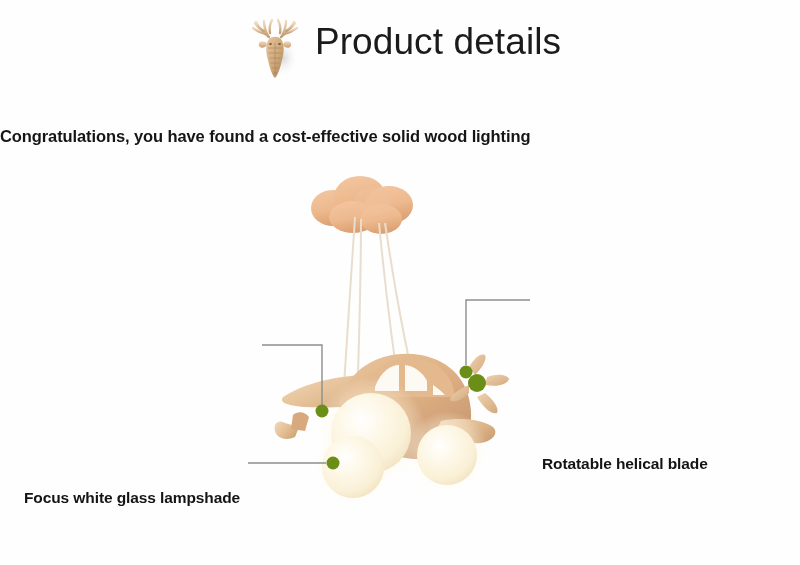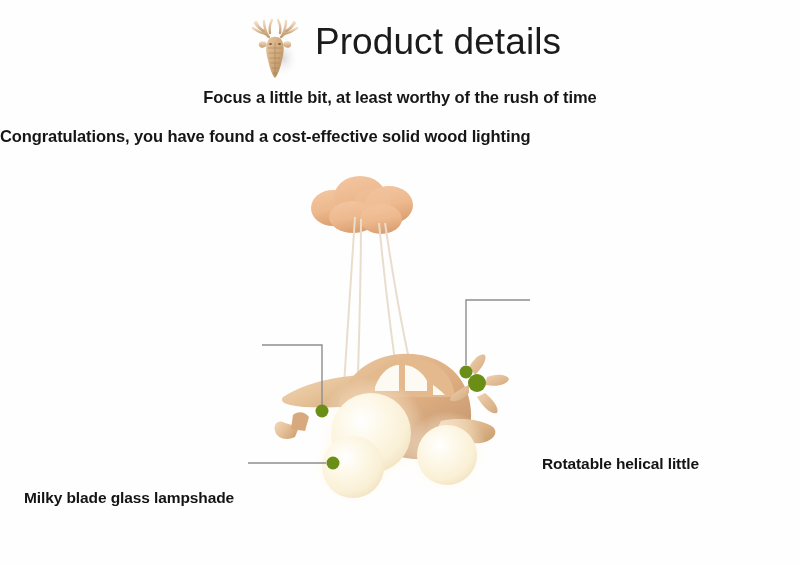--- a/index.html
+++ b/index.html
@@ -166,21 +166,20 @@
             <path d="M36 31 L36 64"></path>
           </g>
 
           <ellipse cx="31.5" cy="32" rx="1.5" ry="1.1" fill="#6b4a2c" opacity="0.8"></ellipse>
           <ellipse cx="40.5" cy="32" rx="1.5" ry="1.1" fill="#6b4a2c" opacity="0.8"></ellipse>
         </svg>
       </span>
       <span class="page-title">Product details</span>
     </div>
 
-    <div class="subtitle">Focus a little bit, at least worthy of the rush of time</div>
     <div class="tagline">Congratulations, you have found a cost-effective solid wood lighting</div>
   </div>
 
   <div class="stage">
 
     <div class="product-photo">
       <svg viewBox="0 0 300 340" width="300" height="340" aria-hidden="true">
         <defs>
           <linearGradient id="cloudG" x1="0" y1="0" x2="0.3" y2="1">
             <stop offset="0%" stop-color="#f3c7a2"></stop>
@@ -283,18 +282,18 @@
           <circle cx="333" cy="298" r="6.5" fill="#6b8e17"></circle>
         </g>
 
         <g>
           <path d="M530 135 L466 135 L466 200" stroke="#8d8d8d" stroke-width="1.4" fill="none"></path>
           <circle cx="466" cy="207" r="6.5" fill="#6b8e17"></circle>
         </g>
       </svg>
     </div>
 
-    <span class="callout-label lbl-lampshade">Milky blade glass lampshade</span>
-
-    <span class="callout-label lbl-blade">Rotatable helical little</span>
+    <span class="callout-label lbl-lampshade">Focus white glass lampshade</span>
+
+    <span class="callout-label lbl-blade">Rotatable helical blade</span>
   </div>
 
 </div>
 
 </body></html>

